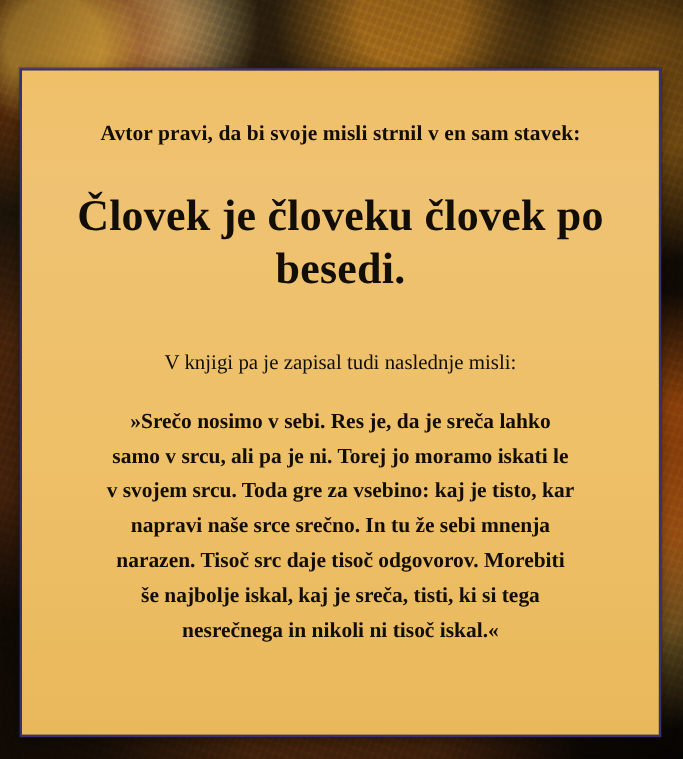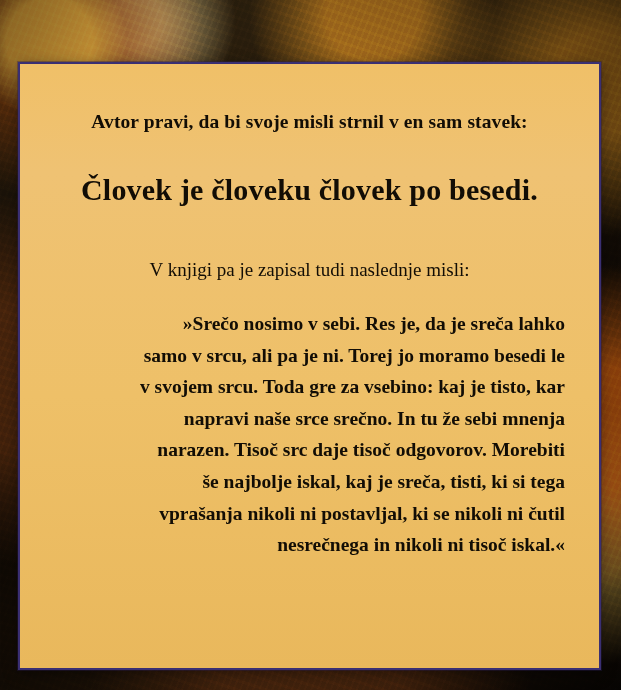--- a/index.html
+++ b/index.html
@@ -69,21 +69,21 @@
 
   .lead {
     font-size: 19.5px;
     font-weight: bold;
     letter-spacing: 0.1px;
     margin: 18px 0 0 0;
     line-height: 1.25;
   }
 
   .headline {
-    font-size: 30px;
+    font-size: 40px;
     font-weight: bold;
     margin: 38px 0 0 0;
     line-height: 1.2;
     letter-spacing: 0.2px;
   }
 
   .subhead {
     font-size: 19px;
     font-weight: normal;
     margin: 50px 0 0 0;
@@ -92,39 +92,37 @@
 
   .quote {
     margin: 26px 8px 0 8px;
     font-size: 19.5px;
     font-weight: bold;
     line-height: 1.62;
     text-align: center;
   }
   .quote p {
     margin: 0;
-    text-align: right;
   }
 </style>
 </head>
 <body>
 
 <div class="page">
   <div class="bg"></div>
   <div class="bg-strokes"></div>
   <div class="bg-vignette"></div>
 
   <div class="panel">
     <div class="lead">Avtor pravi, da bi svoje misli strnil v en sam stavek:</div>
     <div class="headline">Človek je človeku človek po besedi.</div>
     <div class="subhead">V knjigi pa je zapisal tudi naslednje misli:</div>
     <div class="quote">
       <p>»Srečo nosimo v sebi. Res je, da je sreča lahko</p>
-      <p>samo v srcu, ali pa je ni. Torej jo moramo besedi le</p>
+      <p>samo v srcu, ali pa je ni. Torej jo moramo iskati le</p>
       <p>v svojem srcu. Toda gre za vsebino: kaj je tisto, kar</p>
       <p>napravi naše srce srečno. In tu že sebi mnenja</p>
       <p>narazen. Tisoč src daje tisoč odgovorov. Morebiti</p>
       <p>še najbolje iskal, kaj je sreča, tisti, ki si tega</p>
-      <p>vprašanja nikoli ni postavljal, ki se nikoli ni čutil</p>
       <p>nesrečnega in nikoli ni tisoč iskal.«</p>
     </div>
   </div>
 </div>
 
 </body></html>

